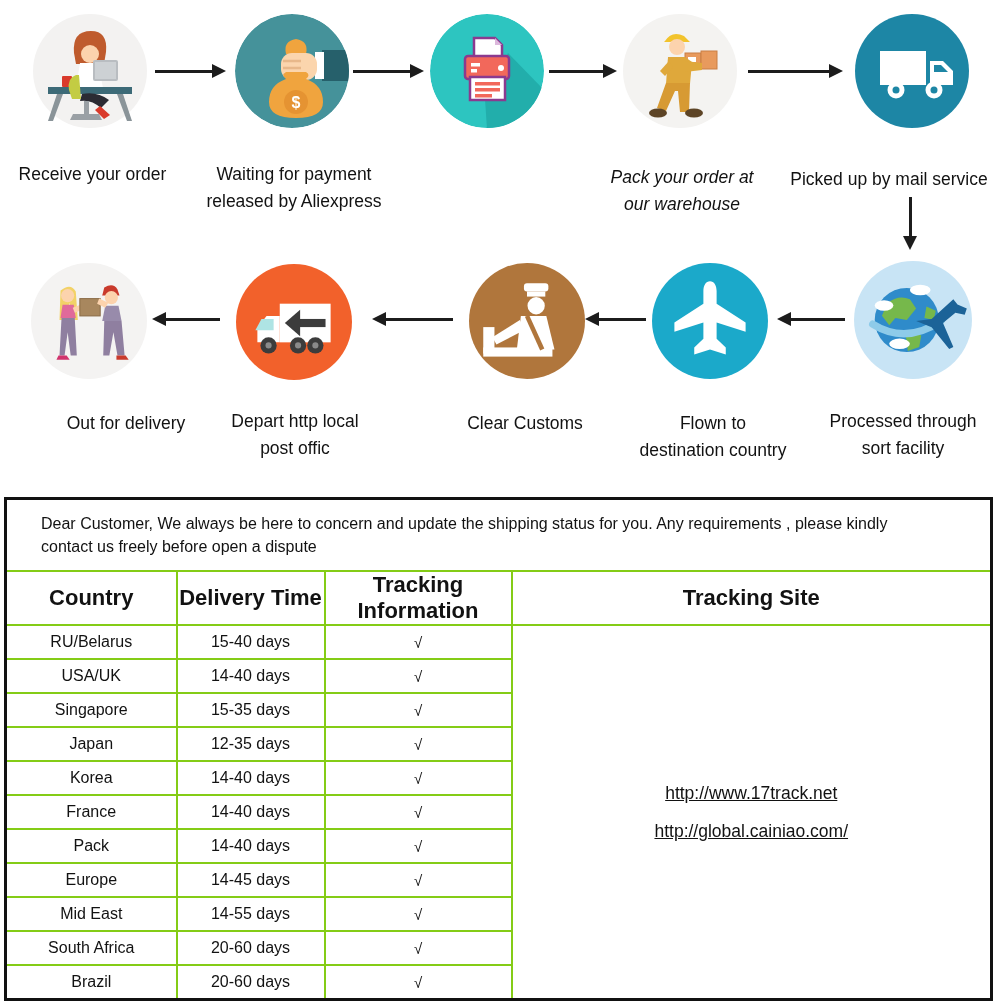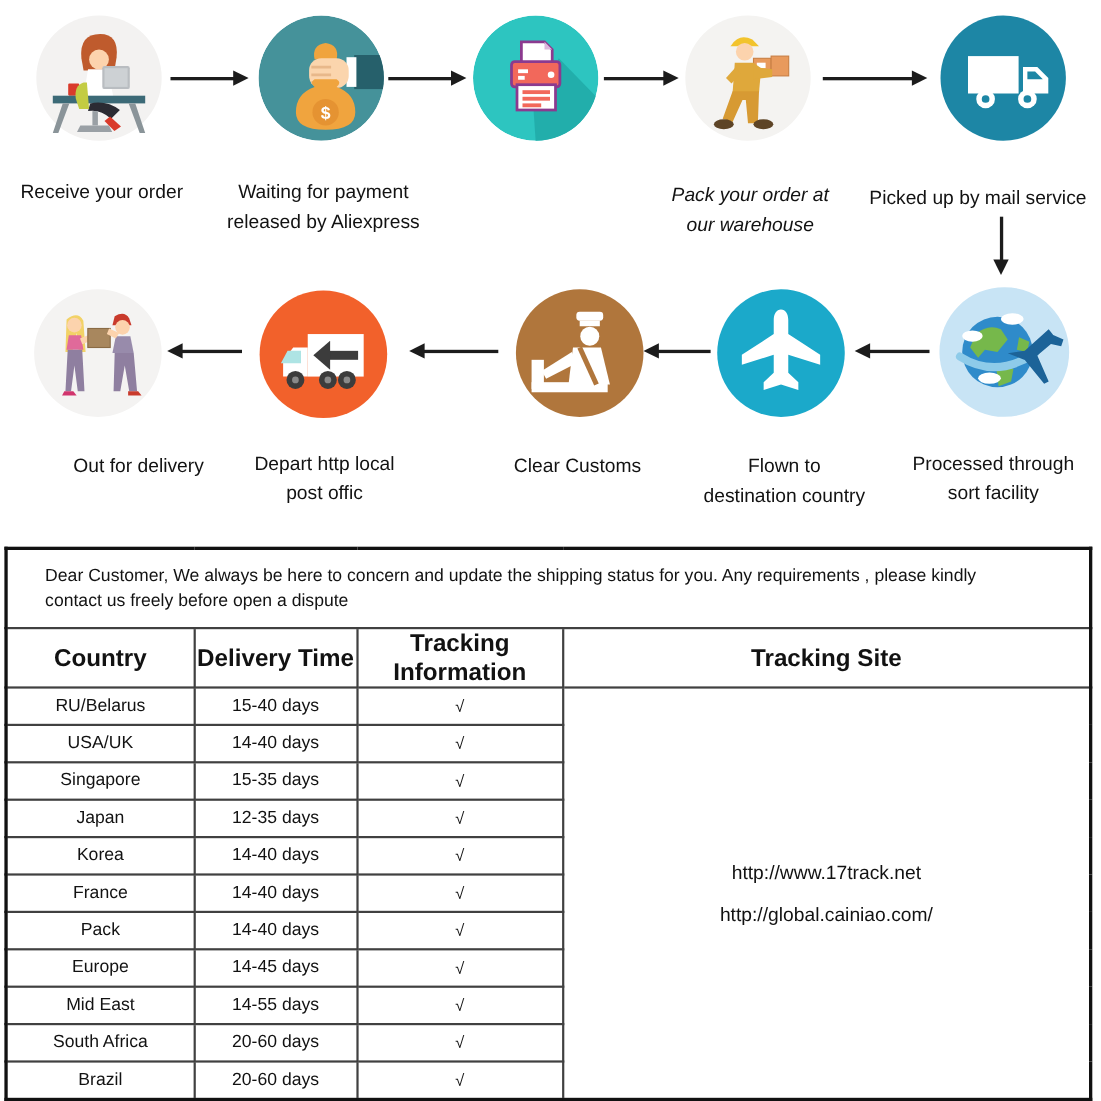--- a/index.html
+++ b/index.html
@@ -46,27 +46,27 @@
   .l14{left:592px;top:164px;width:180px;font-style:italic;}
   .l15{left:777px;top:166px;width:224px;}
   .l21{left:0px;top:410px;width:180px;padding-left:36px;}
   .l22{left:200px;top:408px;width:190px;}
   .l23{left:435px;top:410px;width:180px;}
   .l24{left:615px;top:410px;width:196px;}
   .l25{left:805px;top:408px;width:196px;}
   
   .ship-table{position:absolute;left:4px;top:497px;width:989px;border-collapse:collapse;
     table-layout:fixed;font-size:16px;color:#121212;border:3px solid #111;}
-  .ship-table th,.ship-table td{border:2px solid #404040;text-align:center;vertical-align:middle;padding:0;}
+  .ship-table th,.ship-table td{border:2px solid #84cc16;text-align:center;vertical-align:middle;padding:0;}
   .ship-table .notice-cell{height:58px;text-align:left;padding:6px 16px 6px 34px;font-size:16px;line-height:23px;}
   .ship-table th{height:38px;font-size:22px;font-weight:bold;}
   .ship-table td.cell{height:32px;}
   .ship-table td.check{font-size:15px;}
   .ship-table td.site{vertical-align:middle;}
-  .site .url{font-size:17.5px;line-height:38px;}
+  .site .url{font-size:17.5px;line-height:38px;text-decoration:underline;}
 </style>
 </head>
 <body>
 
 <div class="stage">
 
   <div class="circle s11">
     <svg viewBox="0 0 116 116">
       <circle cx="58" cy="58" r="57" fill="#f3f2f1"></circle>
       <path d="M42 40 q-2-22 17-22 q17 0 15 21 l-2 12 h-28 z" fill="#bf5b2d"></path>

